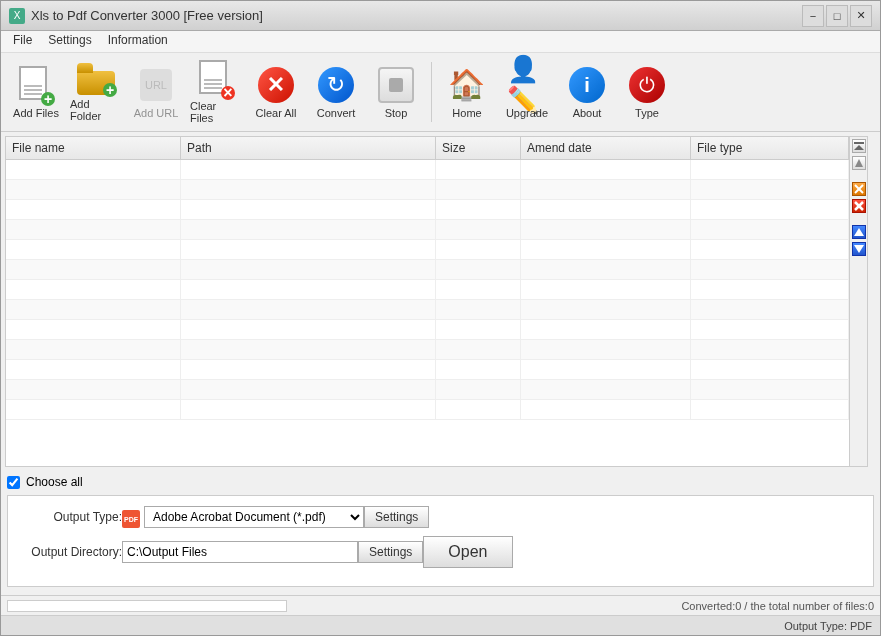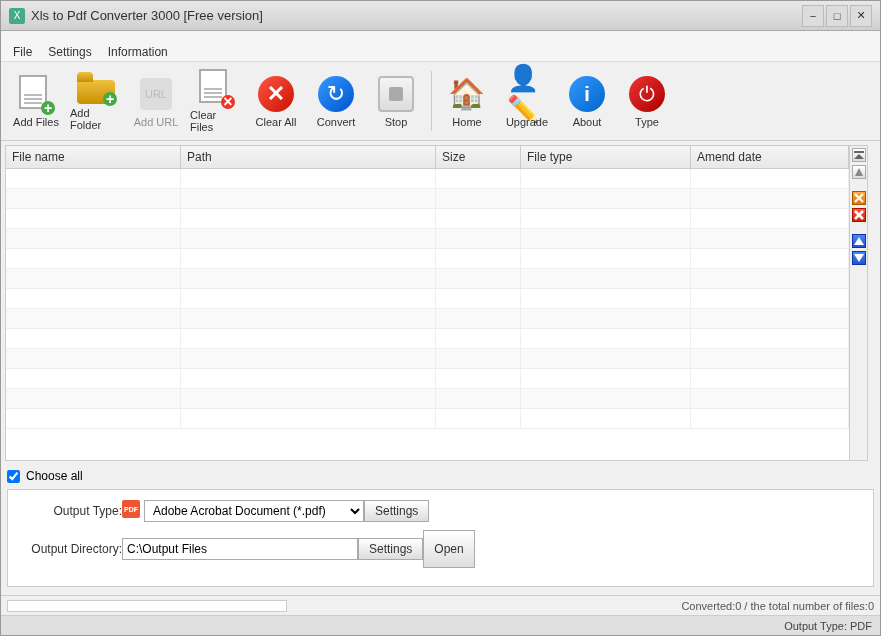--- a/index.html
+++ b/index.html
@@ -60,23 +60,23 @@
       border: 1px solid #bbb;
       display: flex;
       align-items: center;
       justify-content: center;
       font-size: 11px;
       cursor: pointer;
       color: #333;
     }
     .menu-bar {
       background: #f5f5f5;
-      height: 31px;
-      display: flex;
-      align-items: flex-end;
+      height: 22px;
+      display: flex;
+      align-items: flex-start;
       padding: 0 4px;
       border-bottom: 1px solid #ddd;
     }
     .menu-item {
       padding: 2px 8px;
       font-size: 12px;
       cursor: pointer;
       color: #333;
     }
     .toolbar {
@@ -220,21 +220,21 @@
       margin-bottom: 8px;
     }
     .output-label {
       width: 100px;
       text-align: right;
       font-size: 12px;
       color: #333;
     }
     .output-select-wrapper {
       display: flex;
-      align-items: flex-start;
+      align-items: flex-end;
       gap: 4px;
     }
     .output-select {
       width: 220px;
       height: 22px;
       font-size: 12px;
       border: 1px solid #aaa;
       background: white;
       padding: 1px 4px;
     }
@@ -249,25 +249,25 @@
     .settings-btn {
       height: 22px;
       padding: 0 10px;
       background: linear-gradient(to bottom, #fff, #ddd);
       border: 1px solid #aaa;
       font-size: 12px;
       cursor: pointer;
       color: #333;
     }
     .open-btn {
-      height: 38px;
-      padding: 0 10px;
+      height: 32px;
+      padding: 0 24px;
       background: linear-gradient(to bottom, #fff, #ddd);
       border: 1px solid #aaa;
-      font-size: 12px;
+      font-size: 16px;
       cursor: pointer;
       color: #333;
     }
     .pdf-icon-small {
       width: 18px;
       height: 18px;
       background: #e53;
       color: white;
       font-size: 7px;
       display: flex;
@@ -431,22 +431,22 @@
   </div>
 
   <div class="main-content">
 
     <div class="file-table-container">
       <div class="file-table">
         <div class="table-header">
           <div class="table-header-cell">File name</div>
           <div class="table-header-cell">Path</div>
           <div class="table-header-cell">Size</div>
+          <div class="table-header-cell">Amend date</div>
           <div class="table-header-cell">File type</div>
-          <div class="table-header-cell">Amend date</div>
         </div>
         <div class="table-body">
 
           <div class="table-row">
               <div class="table-cell"></div>
               <div class="table-cell"></div>
               <div class="table-cell"></div>
               <div class="table-cell"></div>
               <div class="table-cell"></div>
             </div>

